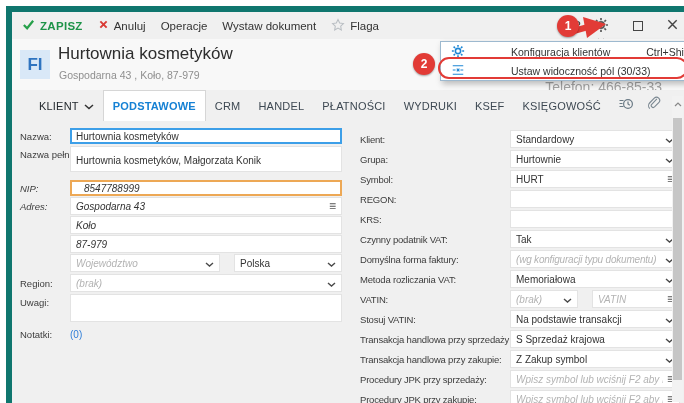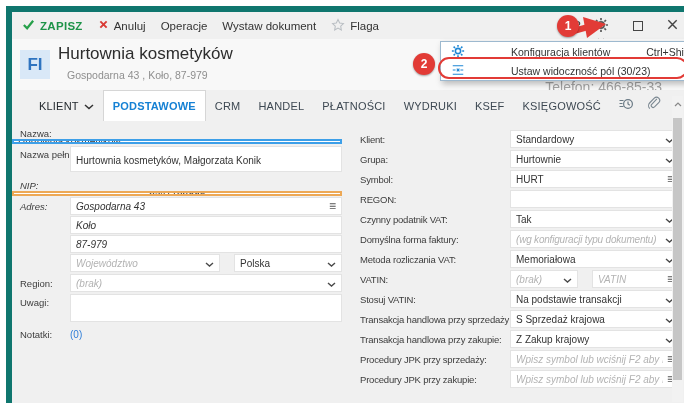--- a/index.html
+++ b/index.html
@@ -21,21 +21,21 @@
   .gear-btn{left:576px;width:26px;}
   .gear-chev{position:absolute;left:585px;top:21px;}
   .max-btn{left:612px;width:28px;}
   .max-glyph{width:10px;height:10px;border:1.4px solid #444;}
   .close-btn{left:646px;width:28px;}
   
   .header{position:absolute;left:0;top:27px;width:100%;height:51px;background:#f8f8f8;}
   .badge{position:absolute;left:8px;top:11px;width:30px;height:29px;background:#d9e8f7;color:#2f74c0;
     font-size:17px;font-weight:bold;display:flex;align-items:center;justify-content:center;}
   .title{position:absolute;left:46px;top:5px;font-size:17px;color:#2d2d2d;}
-  .subtitle{position:absolute;left:55px;top:30px;font-size:10.5px;color:#8f8f8f;}
+  .subtitle{position:absolute;left:47px;top:30px;font-size:10.5px;color:#8f8f8f;}
   .phone{position:absolute;right:22px;top:40px;font-size:14px;color:#a3a3a3;}
   
   .tabbar{position:absolute;left:16px;top:78px;right:14px;height:31px;display:flex;align-items:stretch;background:#f0f0f0;}
   .tab{display:flex;align-items:center;gap:5px;padding:0 9px;font-size:11px;letter-spacing:.2px;color:#3d4852;white-space:nowrap;cursor:default;}
   .tab-klient{color:#23292e;margin-left:2px;}
   .tab-active{background:#fff;border:1px solid #d6d6d6;border-bottom:none;color:#1581d4;font-weight:bold;}
   .tab-iconbox{display:flex;align-items:center;gap:12px;margin-left:8px;}
   
   .content{position:absolute;left:0;top:109px;right:13px;bottom:0;background:#f0f0f0;}
   .col-left{position:absolute;left:0;top:7px;width:330px;}
@@ -45,23 +45,23 @@
   .rrow{height:18px;margin-bottom:2px;}
   .llbl{width:58px;padding-left:8px;font-size:9.5px;color:#3c3c3c;display:flex;align-items:center;white-space:nowrap;}
   .rlbl{width:150px;font-size:9.5px;letter-spacing:-.2px;color:#3c3c3c;display:flex;align-items:center;white-space:nowrap;overflow:hidden;}
   .fld{flex:1;background:#fff;border:1px solid #e3e3e3;display:flex;align-items:center;
     padding:0 5px;font-size:10px;color:#333;position:relative;overflow:hidden;white-space:nowrap;}
   .fld .val{flex:1;overflow:hidden;white-space:nowrap;}
   .ph{font-style:italic;color:#b3b3b3;}
   .chev{flex:0 0 auto;margin-left:4px;}
   .hamb{flex:0 0 auto;margin-left:4px;font-size:12px;color:#555;line-height:1;}
   .focused{border:2px solid #3d9fe8;padding:0 4px;}
-  .warn{border:2px solid #eda855;padding:0 4px;text-align:center;}
+  .warn{border:2px solid #eda855;padding:0 12px;}
   .area{align-items:center;padding-top:2px;}
-  .h20{height:16px;flex-direction:column;} .h26{height:26px;} .h18{height:18px;} .h28{height:28px;}
+  .h20{height:16px;} .h26{height:26px;} .h18{height:18px;} .h28{height:28px;}
   .mb8{margin-bottom:8px;} .mb1{margin-bottom:1px;font-style:italic;} .mb4{margin-bottom:4px;}
   .duo{flex:1;display:flex;gap:14px;}
   .duo .fld.first{flex:0 0 150px;}
   .link{font-size:10px;color:#2f7ed8;display:flex;align-items:center;}
   .notatki-row{height:16px;}
   
   .scrollbar{position:absolute;right:1px;top:84px;bottom:1px;width:11px;background:#f2f2f2;}
   .scroll-up{position:absolute;left:0;top:2px;width:11px;height:12px;display:flex;align-items:center;justify-content:center;}
   .scroll-thumb{position:absolute;left:1px;top:22px;width:9px;height:262px;background:#c6c6c6;}
   
@@ -292,20 +292,26 @@
         </div>
       </div>
 
       <div class="rrow">
         <span class="rlbl">REGON:</span>
         <div class="fld">
           <span class="val"></span>
         </div>
       </div>
 
+      <div class="rrow">
+        <span class="rlbl">KRS:</span>
+        <div class="fld">
+          <span class="val"></span>
+        </div>
+      </div>
 
       <div class="rrow">
         <span class="rlbl">Czynny podatnik VAT:</span>
         <div class="fld">
           <span class="val">Tak</span>
           <span class="chev"><svg width="9" height="5" viewBox="0 0 9 5">
                 <path d="M1 1l3.5 3L8 1" fill="none" stroke="#4a4a4a" stroke-width="1.4"></path>
               </svg></span>
         </div>
       </div>
@@ -362,21 +368,21 @@
           <span class="val">S Sprzedaż krajowa</span>
           <span class="chev"><svg width="9" height="5" viewBox="0 0 9 5">
                 <path d="M1 1l3.5 3L8 1" fill="none" stroke="#4a4a4a" stroke-width="1.4"></path>
               </svg></span>
         </div>
       </div>
 
       <div class="rrow">
         <span class="rlbl">Transakcja handlowa przy zakupie:</span>
         <div class="fld">
-          <span class="val">Z Zakup krajowy</span>
+          <span class="val">Z Zakup symbol</span>
           <span class="chev"><svg width="9" height="5" viewBox="0 0 9 5">
                 <path d="M1 1l3.5 3L8 1" fill="none" stroke="#4a4a4a" stroke-width="1.4"></path>
               </svg></span>
         </div>
       </div>
 
       <div class="rrow">
         <span class="rlbl">Procedury JPK przy sprzedaży:</span>
         <div class="fld">
           <span class="val ph">Wpisz symbol lub wciśnij F2 aby roz</span>
@@ -415,21 +421,21 @@
       <span class="mi-label">Konfiguracja klientów</span>
       <span class="mi-short">Ctrl+Shift+K</span>
     </div>
     <div class="menu-item">
       <span><svg width="14" height="14" viewBox="0 0 16 16">
             <g stroke="#1e87d5" stroke-width="1.3" fill="none">
               <path d="M2 3.2h12M2 12.8h12"></path>
               <path d="M2 8h3.2M6.6 6.4l3 3.2M9.6 6.4l-3 3.2M10.8 8H14"></path>
             </g>
           </svg></span>
-      <span class="mi-label">Ustaw widoczność pól (30/23)</span>
+      <span class="mi-label">Ustaw widoczność pól (30/33)</span>
       <span class="mi-short">Ctrl+Shift+W</span>
     </div>
   </div>
 
   <div class="red-rect"></div>
   <svg class="arrow-svg" width="684" height="403">
     <path d="M558 20 L576 15" stroke="#e23b36" stroke-width="6" fill="none"></path>
     <polygon points="571,5 594,12 575,26" fill="#e23b36"></polygon>
   </svg>
   <div class="ann ann1">1</div>

